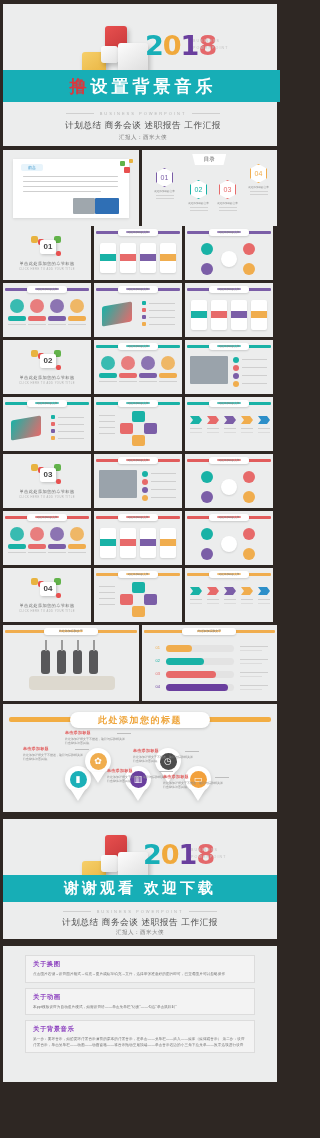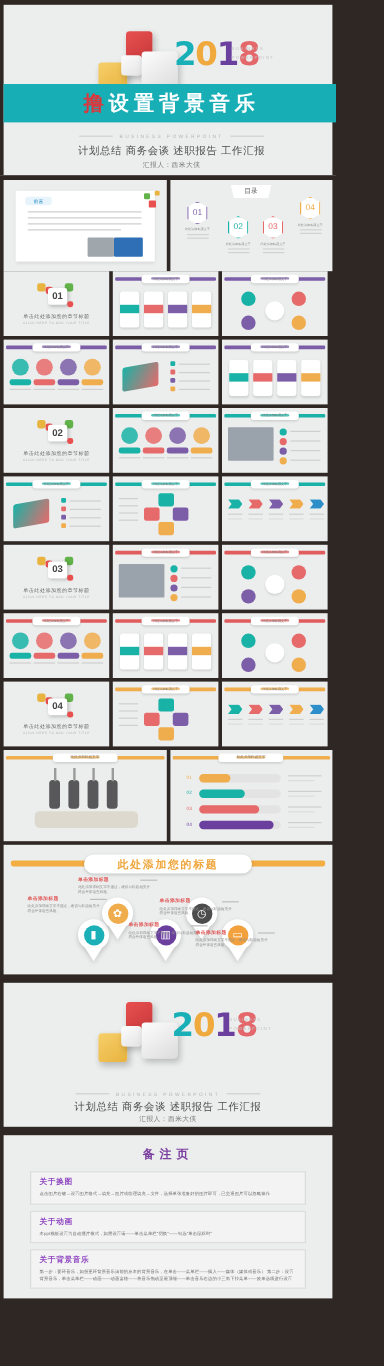--- a/index.html
+++ b/index.html
@@ -690,29 +690,31 @@
       <b class="sq white2"></b>
       <b class="sq white"></b>
     </div>
     <div class="year" style="left:140px;top:20px;">
       <span class="y1">2</span><span class="y2">0</span><span class="y3">1</span><span class="y4">8</span>
     </div>
     <div class="year-sub" style="left:188px;top:28px;">
       <div>BUSINESS</div>
       <div>POWERPOINT</div>
     </div>
+    <div class="band" style="top:56px;width:274px;height:27px;">
+      <div class="band-txt" style="font-size:15px;letter-spacing:3px;">谢谢观看  欢迎下载</div>
+    </div>
     <div class="cov-rule" style="top:90px;width:274px;">BUSINESS POWERPOINT</div>
     <div class="cov-line1" style="top:98px;width:274px;">计划总结  商务会谈  述职报告  工作汇报</div>
     <div class="cov-line2" style="top:110px;width:274px;">汇报人：西米大侠</div>
   </div>
 
   <div class="fbar"></div>
 
   <div class="notes">
-    <div class="notes-title">备注页</div>
     <div id="notes-blocks">
         <div class="nbox">
           <h4>关于换图</h4>
           <p>点击图片右键→设置图片格式→填充→图片或纹理填充→文件，选择单张准备好的图片即可，已交通图片可以忽略操作</p>
         </div>
         <div class="nbox">
           <h4>关于动画</h4>
           <p>本ppt模板设置为自动播片模式，如需设置请——单击菜单栏"切换"——勾选"单击鼠标时"</p>
         </div>
         <div class="nbox">

